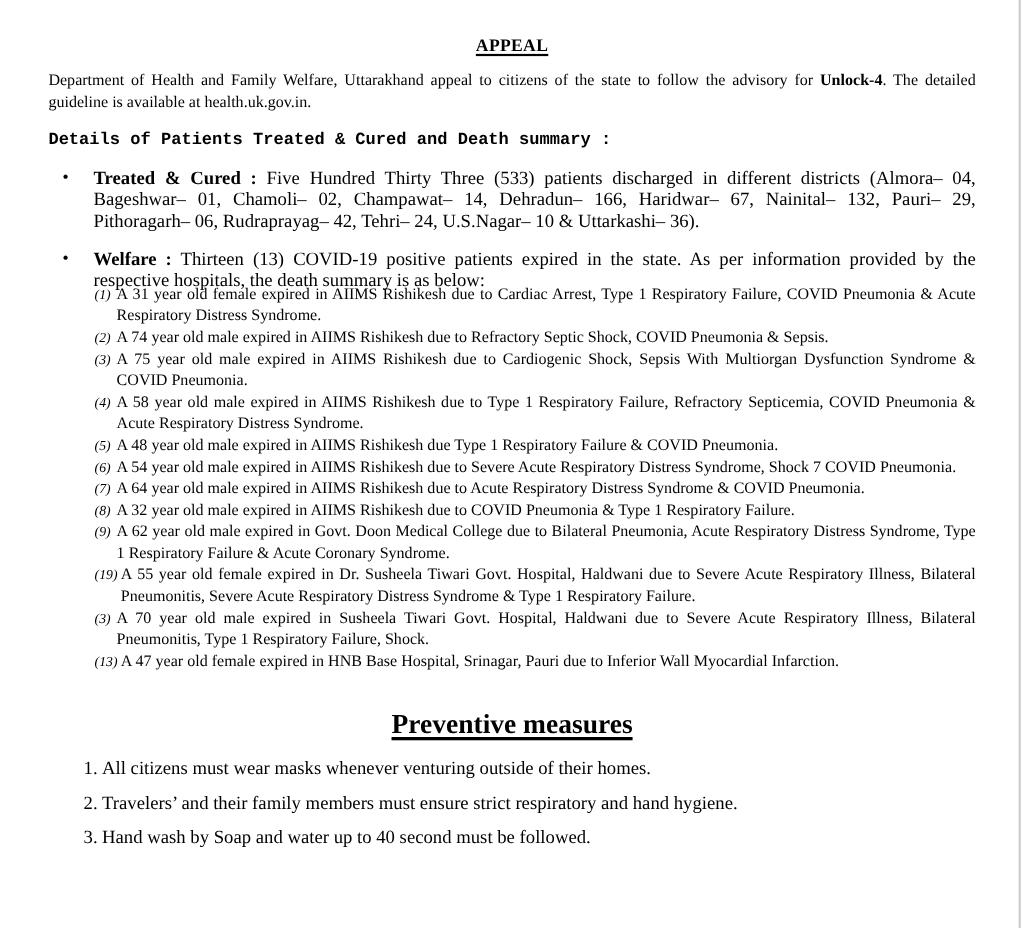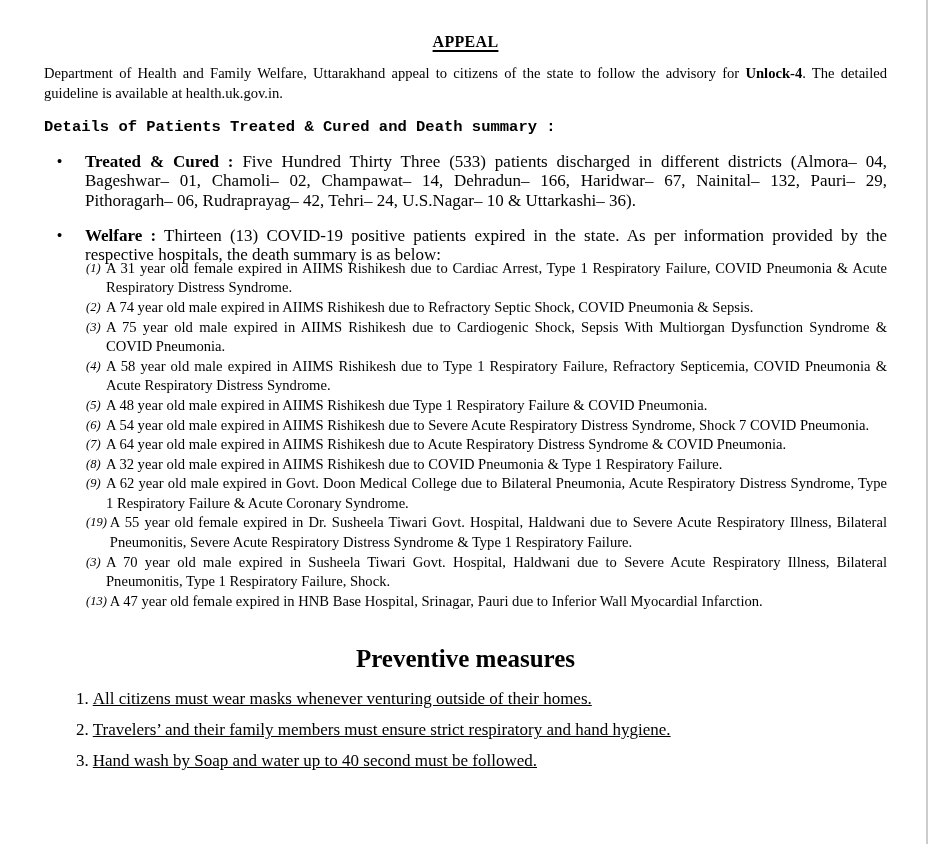--- a/index.html
+++ b/index.html
@@ -88,31 +88,32 @@
     text-align: justify;
   }
   .preventive-title {
     margin-top: 34px;
     text-align: center;
     font-size: 25px;
     font-weight: bold;
     line-height: 28px;
   }
   .preventive-title span {
+    text-decoration: underline;
     text-decoration-thickness: 2.5px;
     text-underline-offset: 4px;
   }
   .preventive-list { margin-top: 10px; margin-left: 32px; }
   .preventive-item {
     display: flex;
     font-size: 17px;
     line-height: 31px;
   }
   .preventive-num { padding-right: 4px; }
-  .preventive-text { flex: 1; text-decoration: underline; }
+  .preventive-text { flex: 1; }
 </style>
 </head>
 <body>
 
 <div class="page">
 
   <div class="appeal-title">
     <span>APPEAL</span>
   </div>
 

